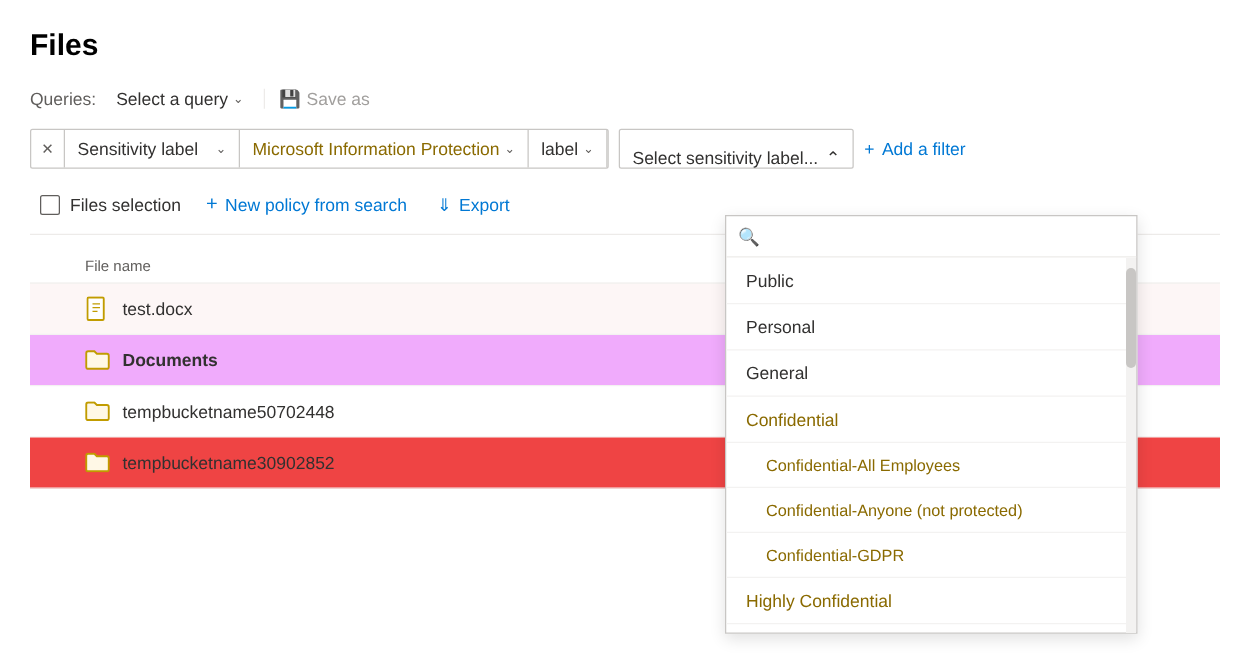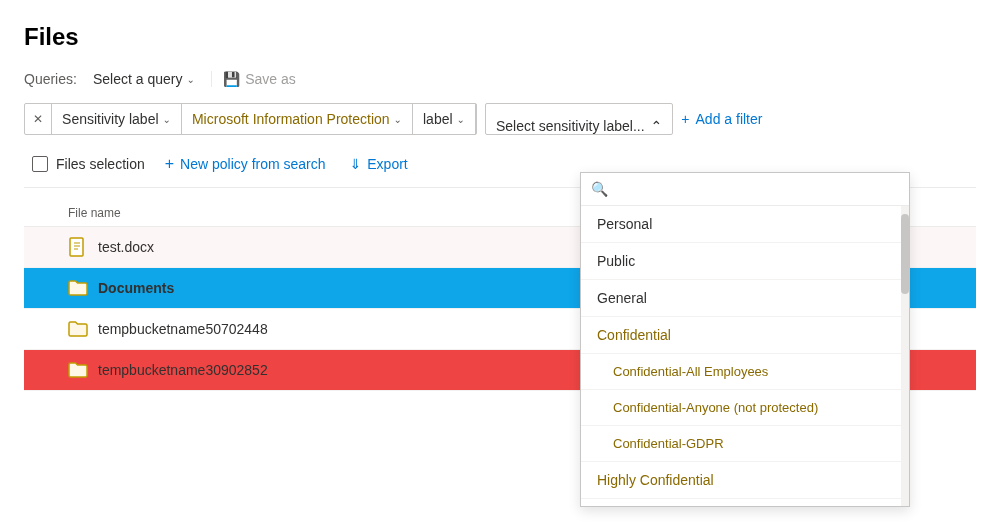--- a/index.html
+++ b/index.html
@@ -88,21 +88,21 @@
       height: 100%;
     }
     .filter-chip-label {
       padding: 0 10px;
       color: #323130;
       font-size: 14px;
       border-right: 1px solid #c8c6c4;
       height: 100%;
       display: flex;
       align-items: center;
-      gap: 4px;
+      gap: 14px;
       cursor: pointer;
     }
     .filter-chip-value {
       padding: 0 10px;
       color: #8a6a00;
       font-size: 14px;
       border-right: 1px solid #c8c6c4;
       height: 100%;
       display: flex;
       align-items: center;
@@ -357,21 +357,21 @@
       <div class="file-icon">
         <svg width="18" height="20" viewBox="0 0 18 20" fill="none">
             <rect x="1" y="1" width="13" height="18" rx="1" stroke="#c19c00" stroke-width="1.5" fill="white"></rect>
             <line x1="5" y1="6" x2="11" y2="6" stroke="#c19c00" stroke-width="1"></line>
             <line x1="5" y1="9" x2="11" y2="9" stroke="#c19c00" stroke-width="1"></line>
             <line x1="5" y1="12" x2="9" y2="12" stroke="#c19c00" stroke-width="1"></line>
           </svg>
       </div>
       <span class="file-name">test.docx</span>
     </div>
-    <div class="table-row" style="background:#0ea5e9;">
+    <div class="table-row" style="background:#f0abfc;">
       <div class="file-icon">
         <svg width="20" height="16" viewBox="0 0 20 16" fill="none">
             <path d="M1 2.5C1 1.67 1.67 1 2.5 1H7.5L9.5 3H17.5C18.33 3 19 3.67 19 4.5V13.5C19 14.33 18.33 15 17.5 15H2.5C1.67 15 1 14.33 1 13.5V2.5Z" stroke="#c19c00" stroke-width="1.5" fill="#fff8e6"></path>
           </svg>
       </div>
       <span class="file-name file-name-bold">Documents</span>
     </div>
     <div class="table-row" style="background:#fff;">
       <div class="file-icon">
         <svg width="20" height="16" viewBox="0 0 20 16" fill="none">
@@ -389,22 +389,22 @@
       <span class="file-name">tempbucketname30902852</span>
     </div>
   </div>
 
   <div class="dropdown-overlay">
     <div class="dropdown-search-box">
       <span class="dropdown-search-icon">🔍</span>
       <input class="dropdown-search-input" type="text" placeholder="" style="">
     </div>
     <div class="dropdown-list" style="position:relative;">
+      <div class="dropdown-item top-level" style="color:#323130;">Public</div>
       <div class="dropdown-item top-level" style="color:#323130;">Personal</div>
-      <div class="dropdown-item top-level" style="color:#323130;">Public</div>
       <div class="dropdown-item top-level" style="color:#323130;">General</div>
       <div class="dropdown-item top-level highlight" style="color:#8a6a00;">Confidential</div>
       <div class="dropdown-item indented">Confidential-All Employees</div>
       <div class="dropdown-item indented">Confidential-Anyone (not protected)</div>
       <div class="dropdown-item indented">Confidential-GDPR</div>
       <div class="dropdown-item top-level highlight" style="color:#8a6a00;">Highly Confidential</div>
       <div class="dropdown-item indented">Highly Confidential-All Employees</div>
 
       <div style="position:absolute; right:0; top:0; width:8px; height:100%; background:#f3f2f1;">
         <div style="width:8px; height:80px; background:#c8c6c4; border-radius:4px; margin-top:8px;"></div>

